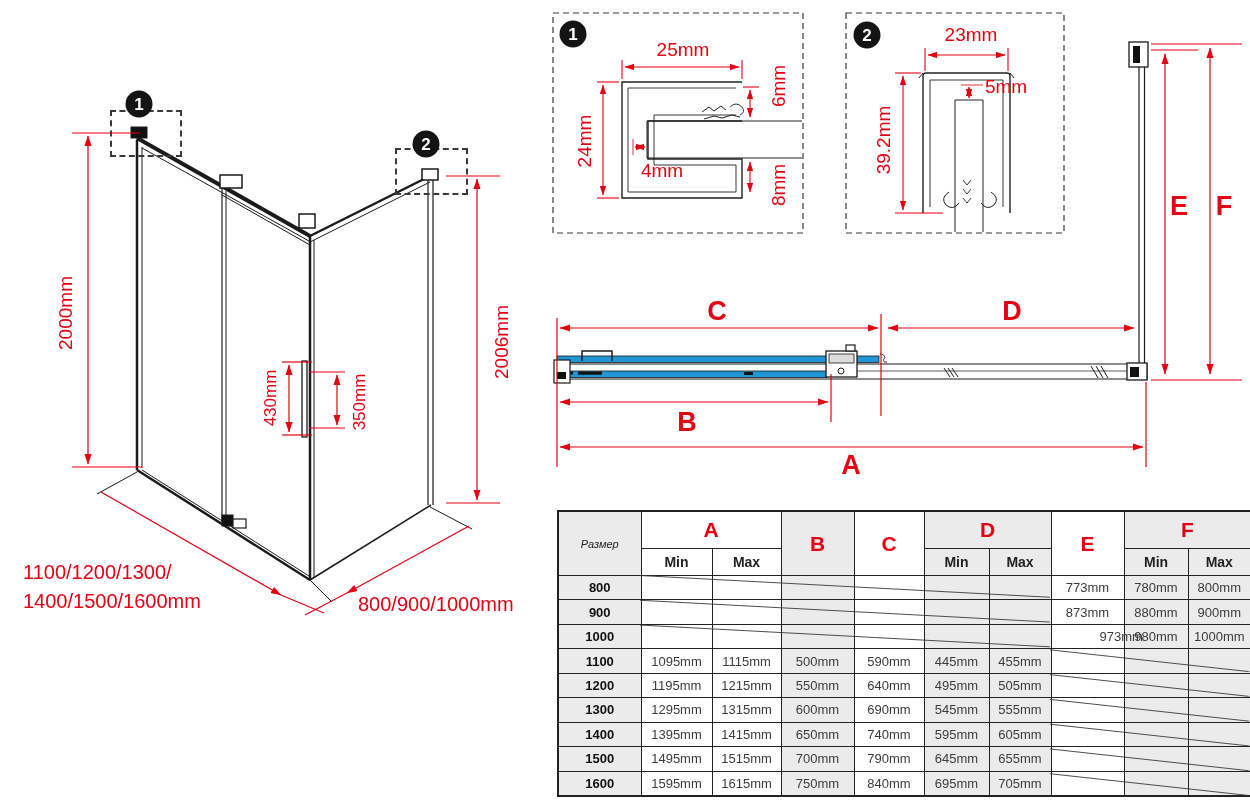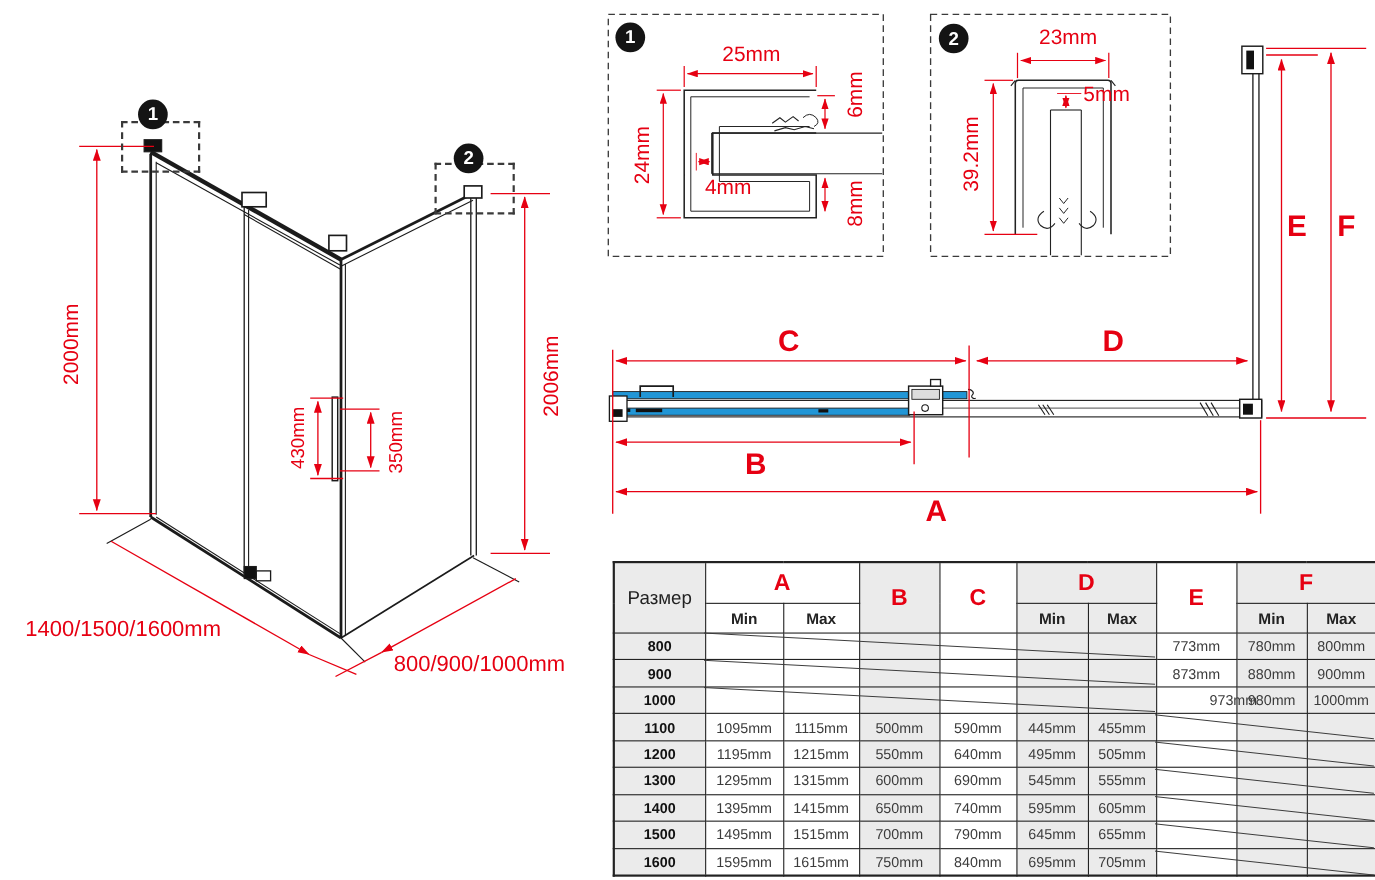--- a/index.html
+++ b/index.html
@@ -18,21 +18,21 @@
           justify-content:center;transform:translate(-50%,-50%);z-index:5;}
   .dashbox{position:absolute;border:2px dashed #3a3a3a;}
   
   .spec-table{position:absolute;left:557px;top:510px;width:693px;height:287px;
               border-collapse:collapse;table-layout:fixed;border:2px solid #222;}
   .spec-table th,.spec-table td{border:1px solid #222;text-align:center;vertical-align:middle;
               padding:0;font-size:13px;color:#3c3c3c;background:#fff;}
   .spec-table .g{background:#ebebeb;}
   .spec-table th.letter{color:#e60012;font-size:21px;font-weight:bold;height:36px;}
   .spec-table th.mm{font-size:14px;font-weight:bold;color:#222;height:26px;}
-  .spec-table th.size-h{font-size:17px;font-weight:normal;color:#222;}
+  .spec-table th.size-h{font-size:11px;font-weight:normal;color:#222;font-style:italic;}
   .spec-table td.size{font-weight:bold;color:#111;}
   .strikes{pointer-events:none;z-index:3;}
 </style>
 </head>
 <body>
 
 <svg style="left:0;top:85px" width="545" height="545" viewBox="0 0 545 545">
   <defs>
     <marker id="ar1" markerWidth="10" markerHeight="8" refX="8.5" refY="3" orient="auto-start-reverse">
       <path d="M0,0 L9,3 L0,6 Z" fill="#e60012"></path>
@@ -223,20 +223,21 @@
 <span class="marker" style="left:139px;top:104px;">1</span>
 <span class="marker" style="left:426px;top:144px;">2</span>
 <span class="marker" style="left:573px;top:34px;">1</span>
 <span class="marker" style="left:867px;top:35px;">2</span>
 
 <span class="dim rot" style="left:66px;top:313px;">2000mm</span>
 <span class="dim rot" style="left:502px;top:342px;">2006mm</span>
 <span class="dim rot" style="left:271px;top:398px;font-size:17px;">430mm</span>
 <span class="dim rot" style="left:360px;top:402px;font-size:17px;">350mm</span>
 <div class="dimblock" style="left:23px;top:558px;">
+  <span style="display:block;">1100/1200/1300/</span>
   <span style="display:block;">1400/1500/1600mm</span>
 </div>
 <span class="dimblock" style="left:358px;top:590px;">800/900/1000mm</span>
 
 <span class="dim" style="left:683px;top:50px;">25mm</span>
 <span class="dim rot" style="left:585px;top:141px;">24mm</span>
 <span class="dim rot" style="left:779px;top:86px;">6mm</span>
 <span class="dim rot" style="left:779px;top:185px;">8mm</span>
 <span class="dim" style="left:662px;top:171px;">4mm</span>
 

